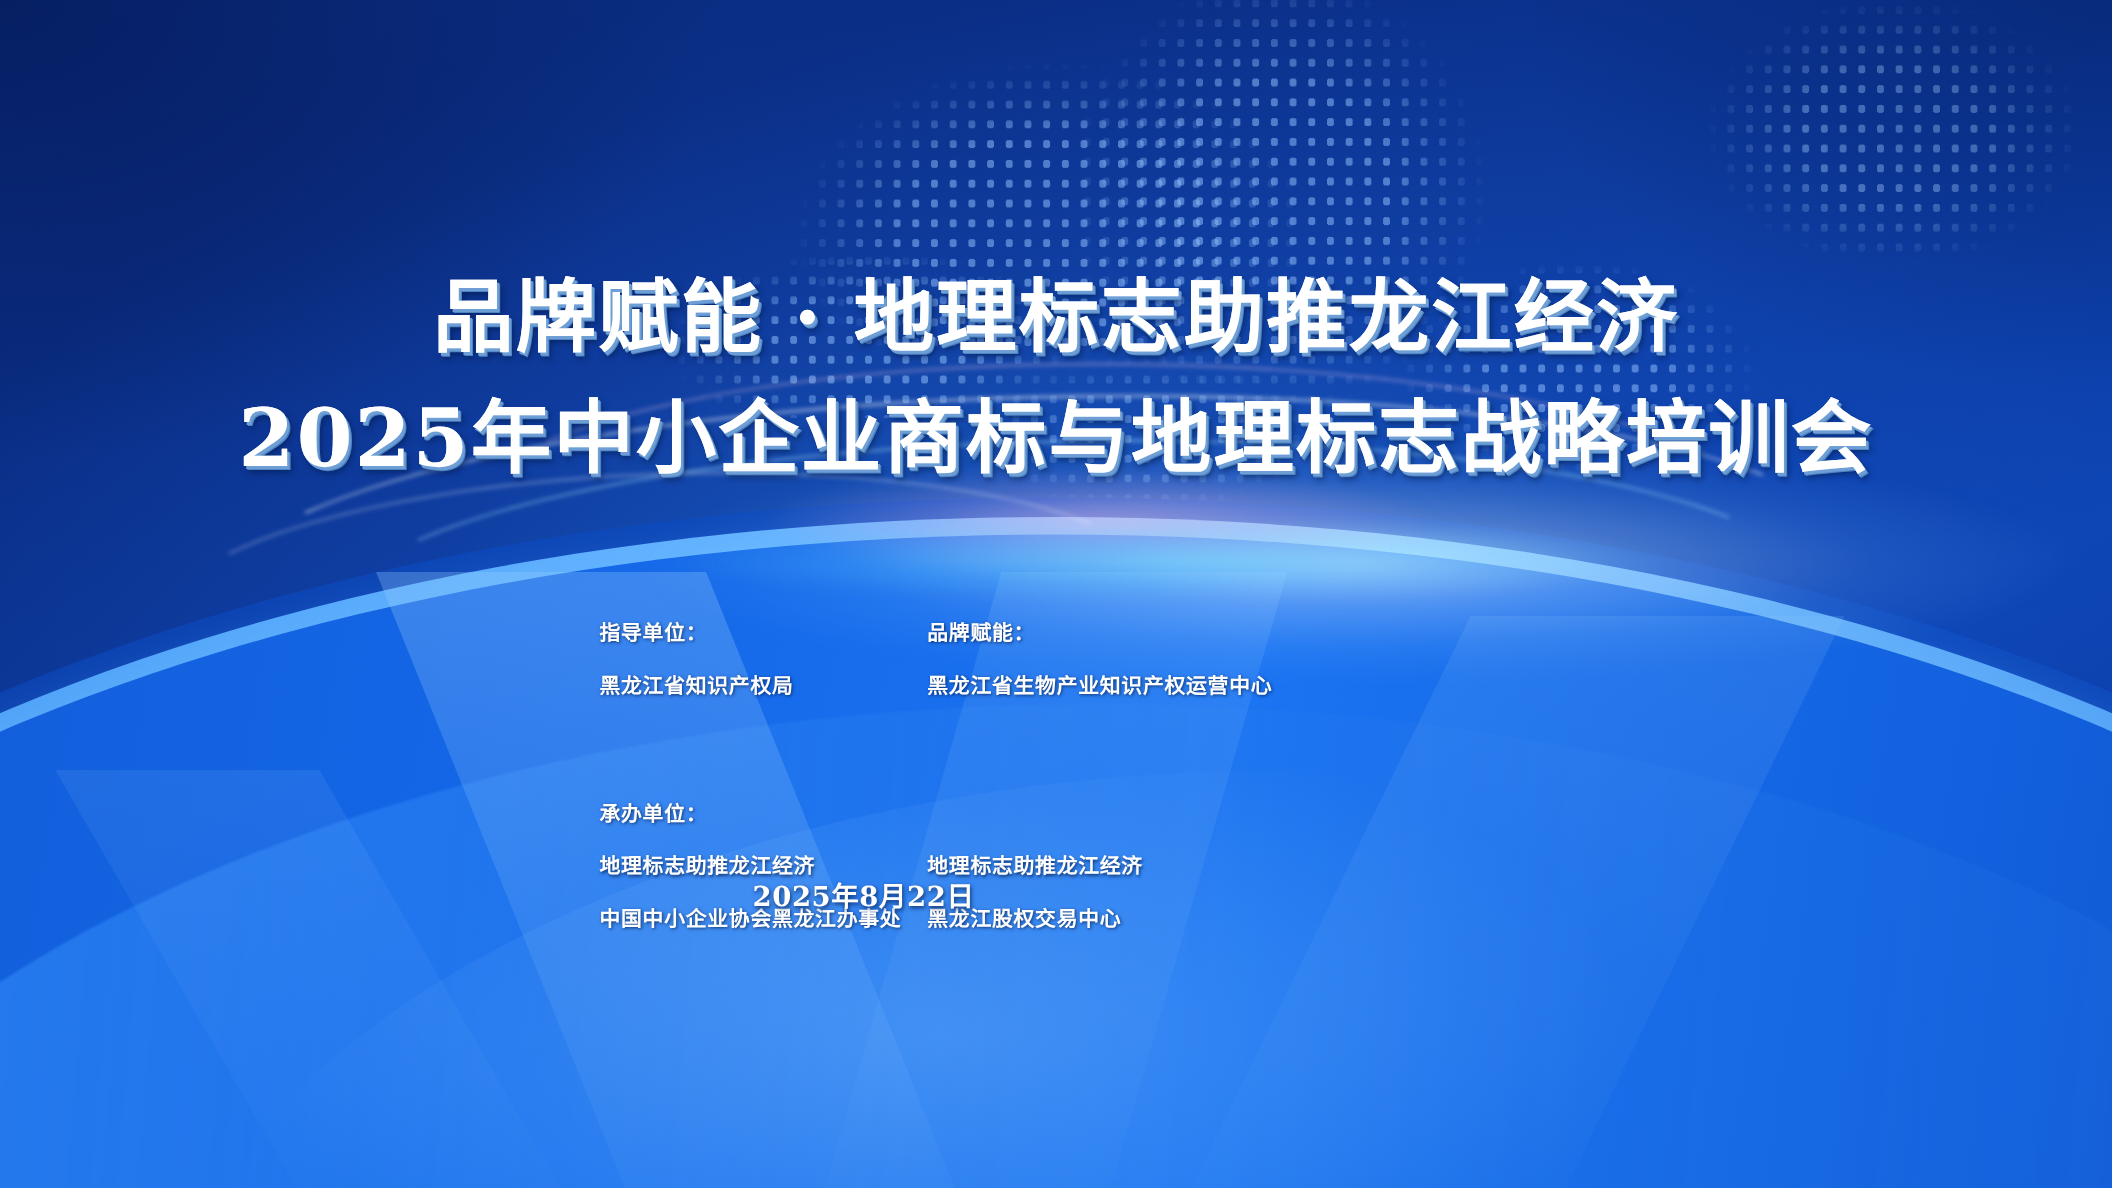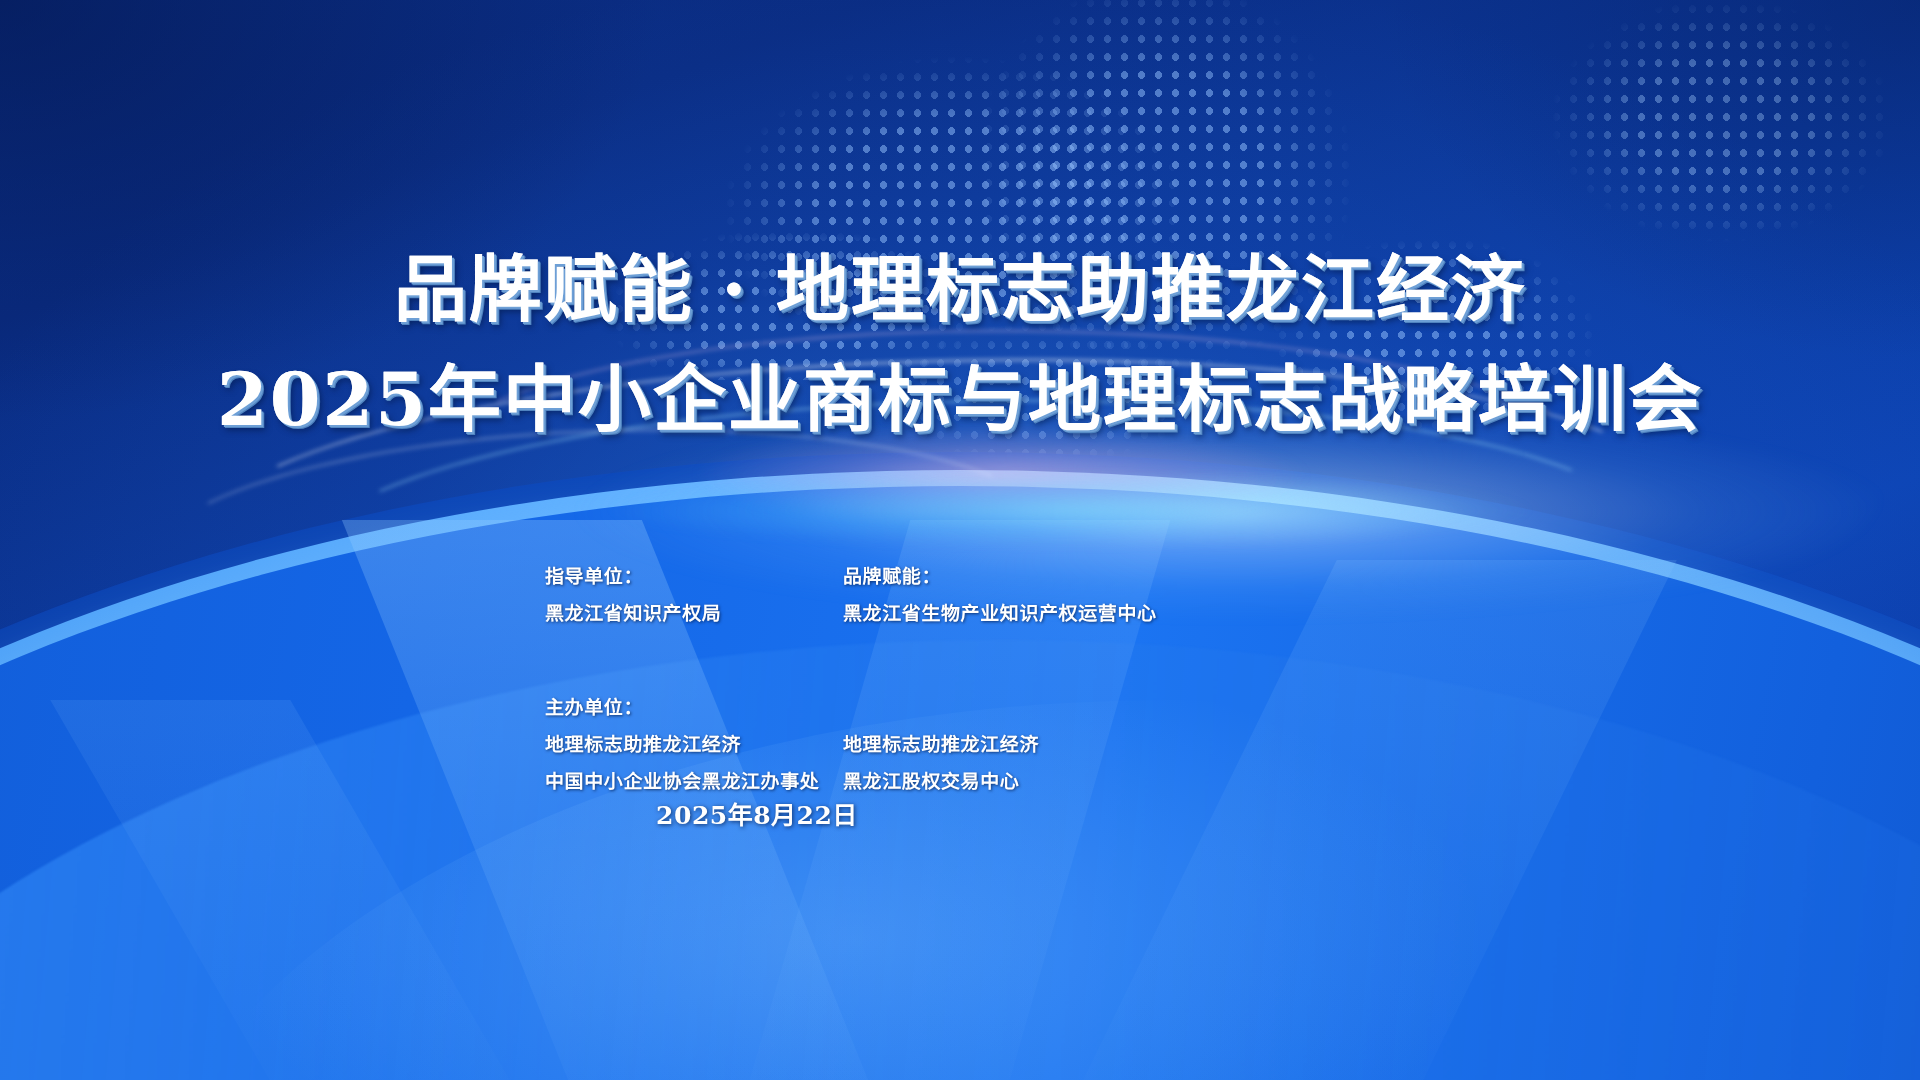--- a/index.html
+++ b/index.html
@@ -179,28 +179,28 @@
     color: #ffffff;
     font-family: "DejaVu Sans", "Liberation Sans", sans-serif;
     font-weight: 700;
     font-size: 19px;
     letter-spacing: .6px;
     text-shadow: 1px 1px 3px rgba(4,25,70,0.75);
   }
   .org-grid {
     display: grid;
     grid-template-columns: 298px auto;
-    row-gap: 5px;
+    row-gap: 16px;
   }
   .org-cell { line-height: 32px; white-space: nowrap; }
   .org-gap { height: 52px; grid-column: 1 / -1; }
 
   .event-date {
     position: absolute;
-    left: 517px;
+    left: 545px;
     top: 795px;
     width: 480px;
     text-align: center;
     z-index: 10;
     color: #ffffff;
     font-family: "DejaVu Serif", "Liberation Serif", serif;
     font-weight: 700;
     font-size: 25px;
     letter-spacing: .5px;
     text-shadow: 1px 1px 4px rgba(4,25,70,0.8);
@@ -255,21 +255,21 @@
   <div class="orgs">
     <div class="org-grid">
       <div class="org-cell">指导单位：</div>
       <div class="org-cell">品牌赋能：</div>
 
       <div class="org-cell">黑龙江省知识产权局</div>
       <div class="org-cell">黑龙江省生物产业知识产权运营中心</div>
 
       <div class="org-gap"></div>
 
-      <div class="org-cell">主办单位：</div>
+      <div class="org-cell">承办单位：</div>
       <div class="org-cell"></div>
 
       <div class="org-cell">地理标志助推龙江经济</div>
       <div class="org-cell">地理标志助推龙江经济</div>
 
       <div class="org-cell">中国中小企业协会黑龙江办事处</div>
       <div class="org-cell">黑龙江股权交易中心</div>
     </div>
   </div>
 

